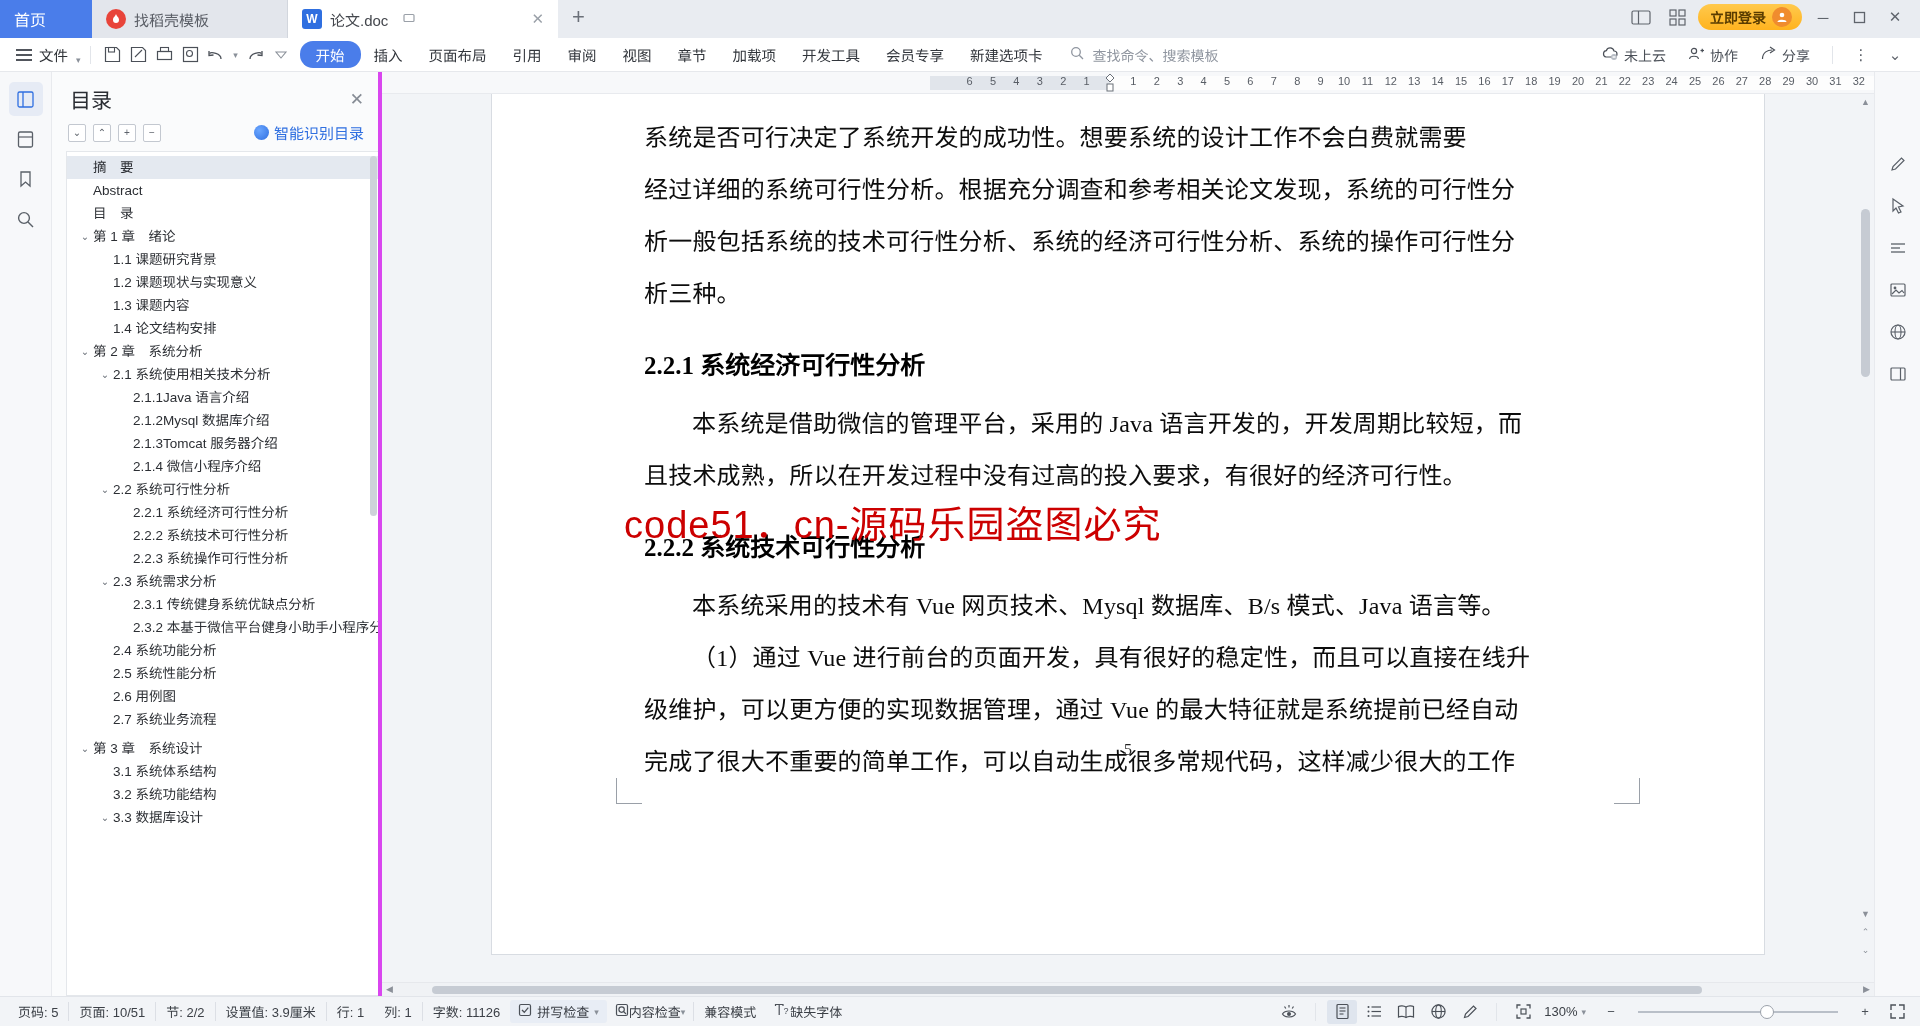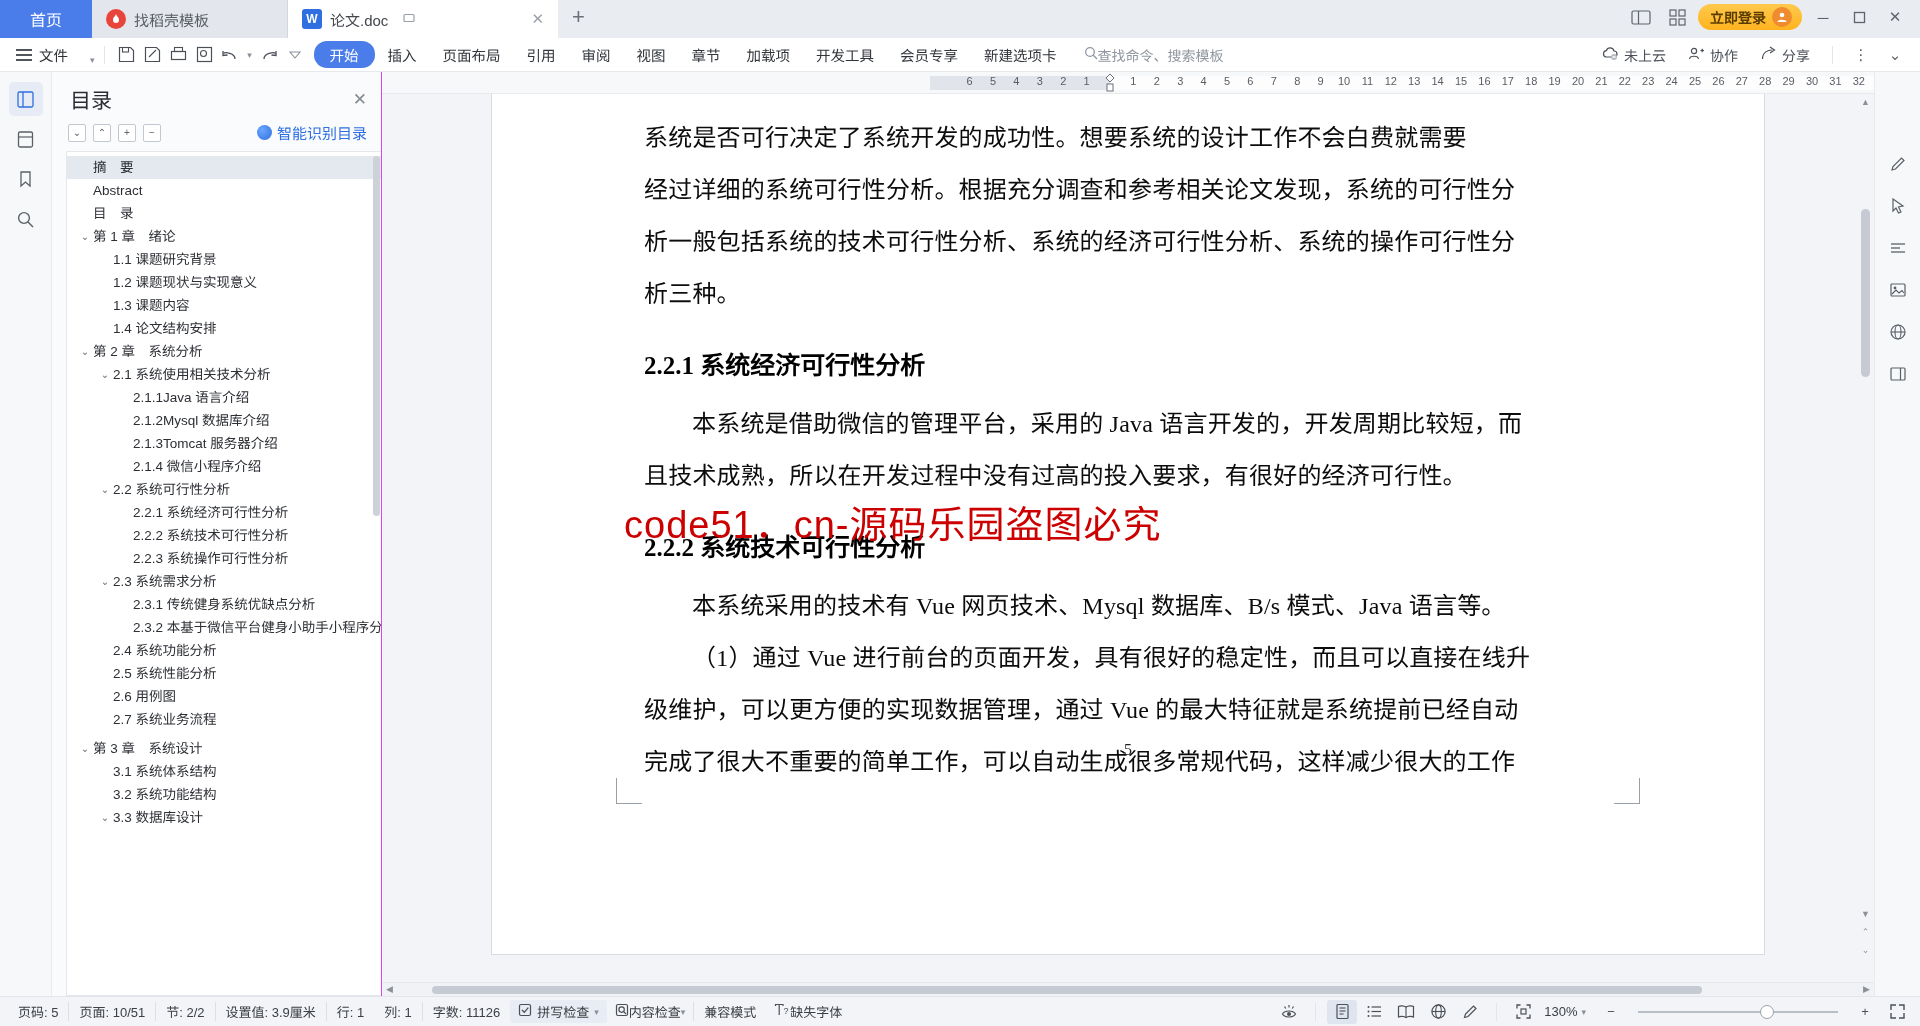--- a/index.html
+++ b/index.html
@@ -17,21 +17,21 @@
   .tabbar {
     height: 38px; background: #e9ecf1; display: flex; align-items: flex-end;
     position: relative; flex: 0 0 38px;
   }
   .tab {
     height: 38px; display: flex; align-items: center; gap: 8px;
     padding: 0 14px; font-size: 15px; color: #44474d; cursor: default;
     position: relative; min-width: 60px;
   }
   .tab.home {
-    background: #4a7dea; color: #fff; width: 92px; justify-content: center;
+    background: #4a7dea; color: #fff; width: 92px; 
     font-size: 16px;
   }
   .tab.mid { background: #e3e6ec; width: 196px; color: #5a5e66; border-right:1px solid #d2d6dd;}
   .tab.active { background: #fff; width: 270px; }
   .tab-icon { width: 20px; height: 20px; border-radius: 3px; flex: 0 0 20px;
     display: flex; align-items: center; justify-content: center;
     font-size: 12px; color: #fff; font-weight: bold; }
   .tab-icon.red { background: #e8443a; border-radius: 50%; }
   .tab-icon.blue { background: #2f6fe0; }
   .tab-label { white-space: nowrap; overflow: hidden; }
@@ -52,47 +52,47 @@
      display:flex;align-items:center;justify-content:center;color:#fff;font-size:11px;}
 
   
   .ribbon {
     height: 34px; background: #fff; display: flex; align-items: center;
     padding: 0 10px; flex: 0 0 34px; border-bottom: 1px solid #e6e8ec;
     font-size: 14.5px; color: #33363b;
   }
   .hamb { display: flex; flex-direction: column; gap: 3px; margin: 0 7px 0 6px; }
   .hamb i { display: block; width: 16px; height: 2px; background: #51555c; }
-  .file-menu { display: flex; align-items: flex-end; gap: 22px; color: #2e3136; }
+  .file-menu { display: flex; align-items: flex-end; gap: 8px; color: #2e3136; }
   .caret { font-size: 9px; color: #8a9099; }
   .divider { width: 1px; height: 18px; background: #e2e5ea; margin: 0 9px; }
   .qicon { width: 26px; height: 24px; display: flex; align-items: center;
      justify-content: center; color: #4b5058; }
   .qicon svg { display: block; }
   .menu-items { display: flex; align-items: center; gap: 0px; margin-left: 6px;}
   .mi { padding: 3px 13px; color: #32363c; white-space: nowrap; }
   .mi.active { background: #4a7dea; color: #fff; border-radius: 13px; padding: 3px 16px; }
-  .searchbox { display: flex; align-items: center; gap: 0; margin-left: 14px;
+  .searchbox { display: flex; align-items: center; gap: 9px; margin-left: 14px;
     color: #9096a0; font-size: 14px; }
   .ribbon-right { margin-left: auto; display: flex; align-items: center;
     gap: 4px; color: #4b5058; font-size: 14px; }
   .rr-item { display: flex; align-items: center; gap: 5px; padding: 0 9px; }
 
   
   .bodyrow { flex: 1; display: flex; min-height: 0; background: #f2f4f7; }
 
   
   .rail { width: 52px; background: #f7f8fa; display: flex; flex-direction: column;
     align-items: center; padding-top: 10px; gap: 6px; border-right: 1px solid #e8eaee;}
   .rail-btn { width: 34px; height: 34px; display: flex; align-items: center;
     justify-content: center; color: #5a6068; border-radius: 5px; }
   .rail-btn.sel { background: #e6ebf5; color: #2f6fe0; }
 
   
-  .toc { width: 330px; background: #fafbfc; border-right: 1px solid #d946ef;
+  .toc { width: 330px; background: #fafbfc; border-right: 4px solid #d946ef;
     display: flex; flex-direction: column; position: relative; }
   .toc-head { display: flex; align-items: center; padding: 12px 14px 4px 18px; }
   .toc-title { font-size: 21px; color: #2a2d33; }
   .toc-close { margin-left: auto; color: #868c95; font-size: 17px; }
   .toc-tools { display: flex; align-items: center; padding: 4px 14px 8px 16px; gap: 7px;}
   .tbtn { width: 18px; height: 18px; border: 1px solid #c3c8d0; border-radius: 2px;
     display:flex;align-items:center;justify-content:center; font-size:10px;color:#5d636b;
     background:#fff;}
   .smart { margin-left: auto; display: flex; align-items: center; gap: 5px;
     color: #2f6fe0; font-size: 15px; }

